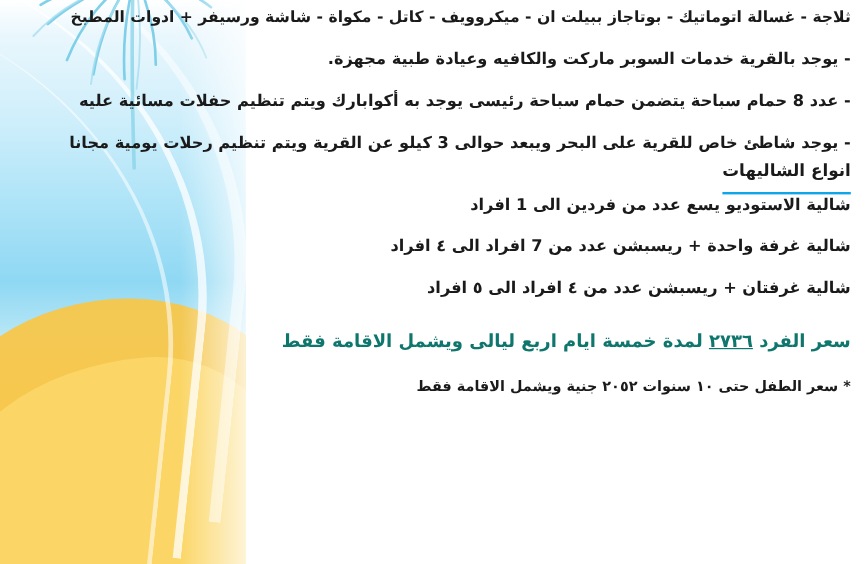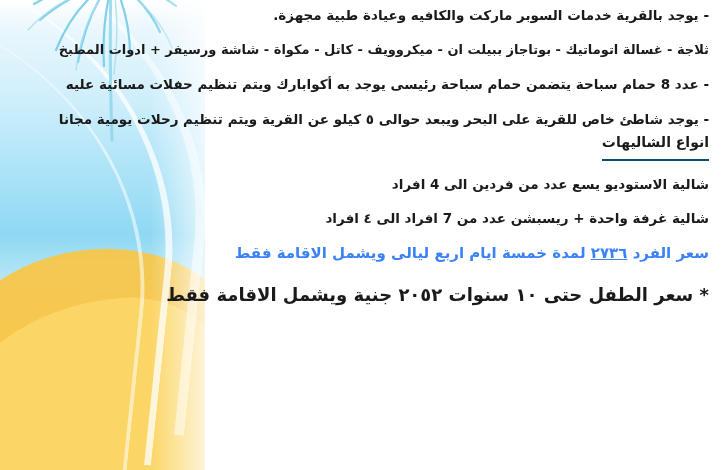--- a/index.html
+++ b/index.html
@@ -137,43 +137,42 @@
 
   .heading {
     color: #1a1a1a;
     font-weight: bold;
     font-size: 14px;
     margin: 0 0 6px 0;
     padding-bottom: 3px;
   }
   .heading-wrap {
     display: inline-block;
-    border-bottom: 2px solid #0c4a6e;
-    margin-bottom: 14px;
+    border-bottom: 2px solid #0ea5e9;
   }
 
   .line.t1 { margin-bottom: 16px; }
   .line.t2 { margin-bottom: 16px; }
   .line.t3 { margin-bottom: 26px; }
 
   .price {
     color: #e8192c;
     font-weight: bold;
     font-size: 15px;
     margin: 0 0 22px 0;
     white-space: nowrap;
     direction: rtl;
   }
   .price .u {
     text-decoration: underline;
   }
   .footnote {
     color: #1a1a1a;
     font-weight: bold;
-    font-size: 18px;
+    font-size: 12px;
     margin: 0;
     white-space: nowrap;
     direction: rtl;
   }
 </style>
 </head>
 <body>
 
 <div id="page">
 
@@ -203,30 +202,31 @@
         <path d="M95,12 C100,44 100,74 96,104"></path>
       </g>
       <path d="M93,14 C92,55 92,110 94,170" fill="none" stroke="#8bd4ea" stroke-width="3" stroke-linecap="round" opacity="0.8"></path>
     </svg>
 
     <div class="deco-edge"></div>
   </div>
 
   <div class="content">
 
+    <p class="line l1">ثلاجة - غسالة اتوماتيك - بوتاجاز ببيلت ان - ميكروويف - كاتل - مكواة - شاشة ورسيفر + ادوات المطبخ</p>
     <p class="line l2">- يوجد بالقرية خدمات السوبر ماركت والكافيه وعيادة طبية مجهزة.</p>
-    <p class="line l1">ثلاجة - غسالة اتوماتيك - بوتاجاز ببيلت ان - ميكروويف - كاتل - مكواة - شاشة ورسيفر + ادوات المطبخ</p>
     <p class="line l3">- عدد 8 حمام سباحة يتضمن حمام سباحة رئيسى يوجد به أكوابارك ويتم تنظيم حفلات مسائية عليه</p>
-    <p class="line l4">- يوجد شاطئ خاص للقرية على البحر ويبعد حوالى ٥ كيلو عن القرية ويتم تنظيم رحلات يومية مجانا</p>
+    <p class="line l4">- يوجد شاطئ خاص للقرية على البحر ويبعد حوالى 3 كيلو عن القرية ويتم تنظيم رحلات يومية مجانا</p>
 
     <div class="heading-wrap">
       <div class="heading">انواع الشاليهات</div>
     </div>
 
-    <p class="line t1">شالية الاستوديو يسع عدد من فردين الى 4 افراد</p>
+    <p class="line t1">شالية الاستوديو يسع عدد من فردين الى 1 افراد</p>
     <p class="line t2">شالية غرفة واحدة + ريسبشن عدد من 7 افراد الى ٤ افراد</p>
-
-    <p class="price" style="color: #3b82f6;"><span>سعر الفرد </span><span class="u">٢٧٣٦</span><span> لمدة خمسة ايام اربع ليالى ويشمل الاقامة فقط</span></p>
+    <p class="line t3">شالية غرفتان + ريسبشن عدد من ٤ افراد الى ٥ افراد</p>
+
+    <p class="price" style="color: #0f766e;"><span>سعر الفرد </span><span class="u">٢٧٣٦</span><span> لمدة خمسة ايام اربع ليالى ويشمل الاقامة فقط</span></p>
 
     <p class="footnote">* سعر الطفل حتى ١٠ سنوات ٢٠٥٢ جنية ويشمل الاقامة فقط</p>
 
   </div>
 </div>
 
 </body></html>

